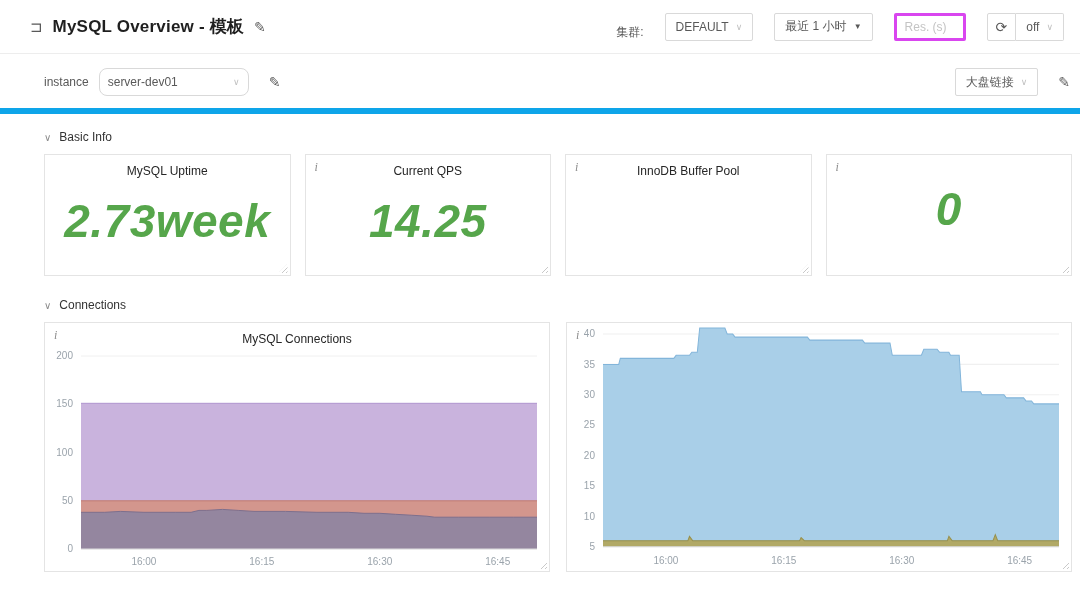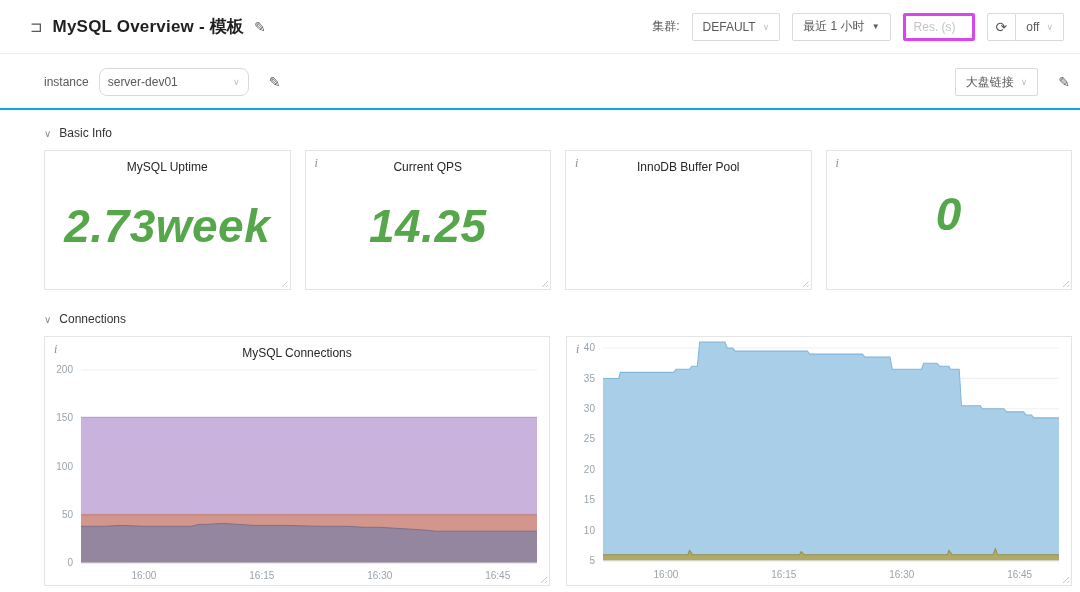--- a/index.html
+++ b/index.html
@@ -10,62 +10,62 @@
     background:#ffffff; color:#333;
   }
   
   .topbar {
     height:54px; display:flex; align-items:center;
     padding:0 16px 0 30px; border-bottom:1px solid #ededed;
   }
   .panel-toggle { font-size:15px; color:#595959; margin-right:10px; cursor:pointer; }
   .page-title { font-size:17px; font-weight:bold; color:#1f1f1f; letter-spacing:.2px; }
   .pencil { font-size:14px; color:#595959; margin-left:10px; cursor:pointer; }
-  .topbar-right { margin-left:auto; display:flex; align-items:center; gap:12px; }
+  .topbar-right { margin-left:auto; display:flex; align-items:flex-end; gap:21px; }
   .small-label { font-size:12px; color:#595959; }
   .btn {
     height:28px; display:inline-flex; align-items:center; gap:7px;
     border:1px solid #d9d9d9; border-radius:2px; background:#fff;
     font-size:12px; color:#595959; padding:0 10px; cursor:pointer; white-space:nowrap;
   }
   .chev { font-size:9px; color:#bfbfbf; }
   .caret { font-size:8px; color:#595959; }
   .res-input {
     height:28px; width:72px; border:3px solid #d946ef; border-radius:2px;
     font-size:12px; padding:0 8px; color:#b91c1c; background:#fff;
     font-family:"Liberation Sans", sans-serif;
   }
   .res-input::placeholder { color:#c4c4c4; }
   .refresh-group { display:inline-flex; }
   .refresh-group .btn:first-child { border-radius:2px 0 0 2px; padding:0 8px; font-size:14px; }
   .refresh-group .btn:last-child { border-radius:0 2px 2px 0; border-left:none; }
   
   .filterbar {
     display:flex; align-items:center; gap:10px;
-    padding:14px 10px 12px 44px; border-bottom:2px solid #0ea5e9;
+    padding:14px 10px 12px 44px; border-bottom:6px solid #0ea5e9;
   }
   .select-box {
     height:28px; min-width:150px; display:inline-flex; align-items:center;
     justify-content:space-between; gap:10px;
     border:1px solid #d9d9d9; border-radius:8px; background:#fff;
     font-size:12px; color:#595959; padding:0 8px; cursor:pointer;
   }
   .filter-right { margin-left:auto; display:flex; align-items:center; gap:10px; }
   
   main { padding:0 8px 0 44px; }
   .section-head {
     display:flex; align-items:center; gap:8px;
     margin:16px 0 10px 0; font-size:12px; color:#333; cursor:pointer;
   }
   .section-chevron { font-size:10px; color:#8c8c8c; }
   .stat-row { display:flex; gap:14px; }
   .panel {
     position:relative; background:#fff; border:1px solid #e4e4e4;
   }
-  .stat-panel { flex:1; height:140px; display:flex; flex-direction:column; }
+  .stat-panel { flex:1; height:122px; display:flex; flex-direction:column; }
   .panel-title {
     text-align:center; font-size:12px; color:#262626; padding-top:9px; cursor:pointer;
   }
   .stat-value {
     flex:1; display:flex; align-items:center; justify-content:center;
     font-size:46px; font-weight:bold; letter-spacing:.5px; padding-bottom:12px;font-style:italic;
   }
   .info-icon {
     position:absolute; top:5px; left:9px; font-family:"Liberation Serif", serif;
     font-style:italic; font-size:12px; color:#8c8c8c; cursor:pointer;

